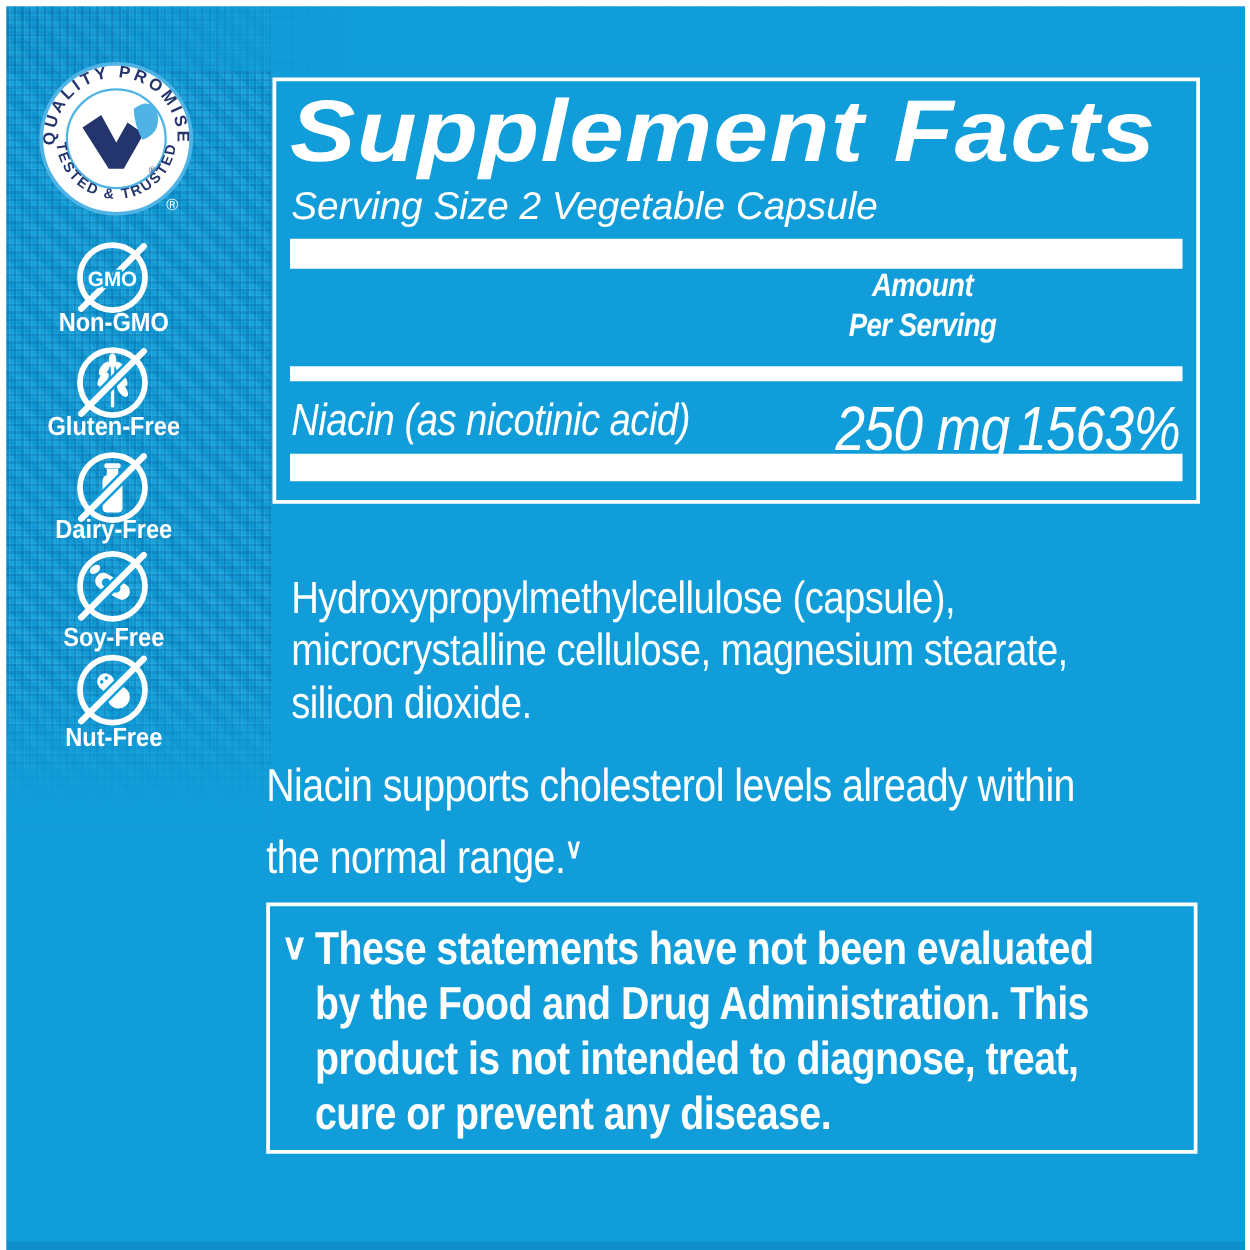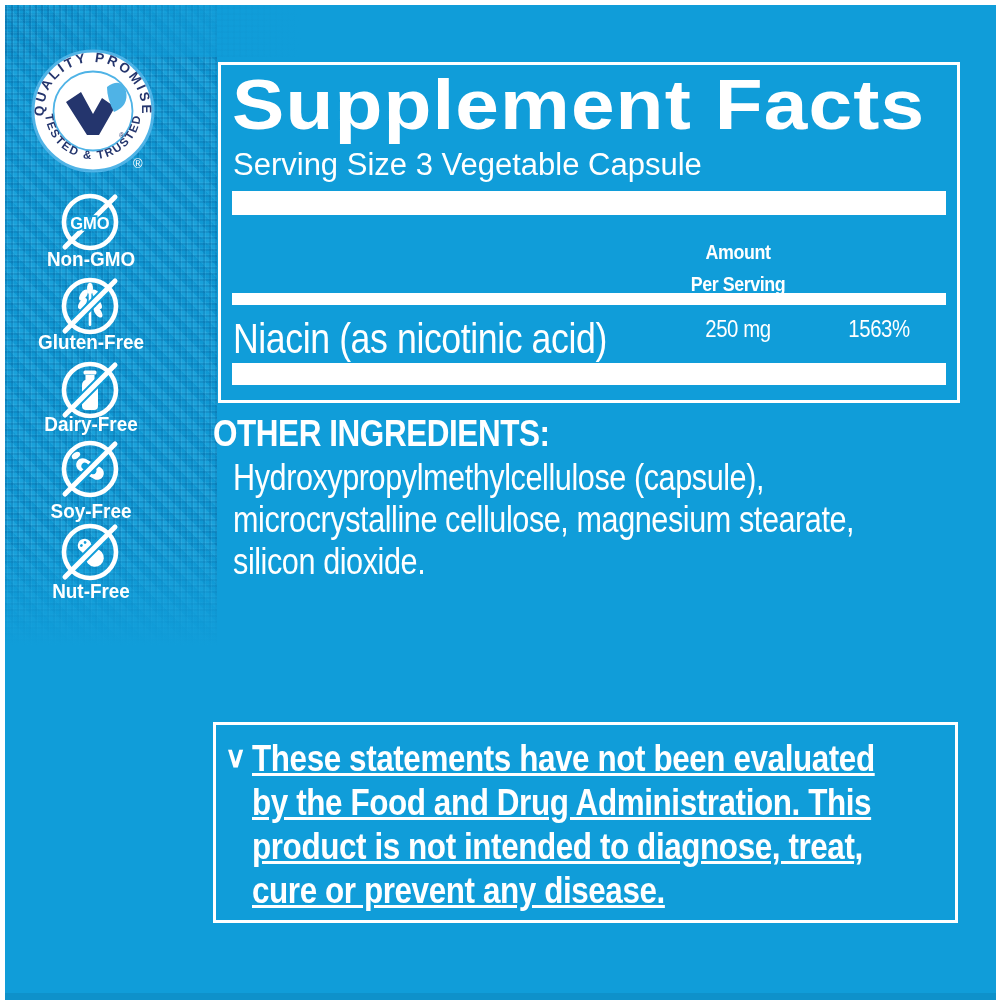--- a/index.html
+++ b/index.html
@@ -34,53 +34,53 @@
   .frame.right{right:0;top:0;width:4px;height:100%;}
 
   .abs{position:absolute;}
   .w{color:#fff;}
   .cond{transform:scaleX(.85);transform-origin:left top;letter-spacing:-.5px;white-space:nowrap;}
   .cond-c{transform:scaleX(.85);transform-origin:center top;letter-spacing:-.5px;white-space:nowrap;text-align:center;}
 
   
   .panel{
     position:absolute;left:218px;top:62px;width:742px;height:341px;
-    border:3px solid #fff;background:#109dd9;z-index:5;
+    border:3px solid #fff;background:#109dd9;z-index:5;font-style:italic;
   }
   .panel-title{
     position:absolute;left:11px;top:5px;
     font-size:70px;font-weight:bold;letter-spacing:1px;line-height:1;
     transform:scaleX(1.12);transform-origin:left top;white-space:nowrap;
   }
   .serving{position:absolute;left:12px;top:83px;font-size:31px;line-height:1.1;white-space:nowrap;}
   .bar{position:absolute;left:11px;width:714px;background:#fff;}
   .bar.b1{top:126px;height:24px;}
   .bar.b2{top:228px;height:12px;}
   .bar.b3{top:298px;height:22px;}
-  .hdr-cell{position:absolute;top:171px;font-size:21px;font-weight:bold;line-height:32px;}
+  .hdr-cell{position:absolute;top:147px;font-size:26px;font-weight:bold;line-height:32px;}
   .hdr-amount{left:417px;width:200px;}
   .hdr-dv{left:597px;width:160px;}
-  .row-name{position:absolute;left:12px;top:251px;font-size:42px;line-height:1.1;}
-  .row-cell{position:absolute;top:251px;font-size:24px;line-height:1.1;}
+  .row-name{position:absolute;left:12px;top:251px;font-size:36px;line-height:1.1;}
+  .row-cell{position:absolute;top:251px;font-size:50px;line-height:1.1;}
   .row-amount{left:417px;width:200px;}
   .row-dv{left:578px;width:160px;}
 
   
   .oi-heading{left:213px;top:414px;font-size:37px;font-weight:bold;line-height:1.1;z-index:5;}
   .oi-lines{left:213px;top:457px;font-size:36px;line-height:42px;z-index:5;margin-left:20px;}
   .claim{left:213px;top:604px;font-size:37px;line-height:50px;z-index:5;}
   .claim sup{font-size:22px;font-weight:bold;vertical-align:12px;letter-spacing:0;}
 
   
   .disclaimer{
     position:absolute;left:213px;top:722px;width:745px;height:201px;
     border:3px solid #fff;z-index:5;
   }
   .disc-mark{position:absolute;left:9px;top:15px;font-size:29px;font-weight:bold;}
-  .disc-text{position:absolute;left:36px;top:12px;font-size:37px;font-weight:bold;line-height:44px;text-decoration:underline;}
+  .disc-text{position:absolute;left:36px;top:12px;font-size:37px;font-weight:bold;line-height:44px;}
 
   
   .badge-svg{position:absolute;z-index:5;}
   .stamp-label{
     position:absolute;left:16px;width:150px;text-align:center;z-index:5;
     font-size:21px;font-weight:bold;color:#fff;
     transform:scaleX(.9);transform-origin:center top;white-space:nowrap;
   }
   .qp-reg{position:absolute;left:133px;top:156px;font-size:13px;color:#fff;z-index:6;}
 </style>
@@ -200,21 +200,21 @@
       <circle cx="29.6" cy="21.5" r="1.4" fill="#109dd9"></circle>
       <circle cx="34.4" cy="21.5" r="1.4" fill="#109dd9"></circle>
     </g>
     <line x1="9" y1="55" x2="55" y2="9" stroke="#109dd9" stroke-width="9" clip-path="url(#clipE)"></line>
     <line x1="7" y1="57" x2="57" y2="7" stroke="#fff" stroke-width="5" stroke-linecap="round"></line>
   </svg>
   <div class="stamp-label" style="top:579px;">Nut-Free</div>
 
   <div class="panel">
     <div class="panel-title w">Supplement Facts</div>
-    <div class="serving w">Serving Size 3 Vegetable Capsule</div>
+    <div class="serving w">Serving Size 2 Vegetable Capsule</div>
 
     <div class="bar b1"></div>
 
     <div class="hdr-cell hdr-amount w">
       <div class="cond-c">Amount</div>
       <div class="cond-c">Per Serving</div>
     </div>
 
     <div class="bar b2"></div>
 
@@ -224,29 +224,32 @@
     <div class="row-cell row-amount w">
       <div class="cond-c">250 mg</div>
     </div>
     <div class="row-cell row-dv w">
       <div class="cond-c">1563%</div>
     </div>
 
     <div class="bar b3"></div>
   </div>
 
-  <div class="abs oi-heading w">
-    <span class="cond" style="display:inline-block;">OTHER INGREDIENTS:</span>
-  </div>
   <div class="abs oi-lines w">
     <div class="cond">Hydroxypropylmethylcellulose (capsule),</div>
     <div class="cond">microcrystalline cellulose, magnesium stearate,</div>
     <div class="cond">silicon dioxide.</div>
   </div>
 
+  <div class="abs claim w">
+    <div class="cond">Niacin supports cholesterol levels already within</div>
+    <div class="cond">
+      <span>the normal range.</span><sup>∨</sup>
+    </div>
+  </div>
 
   <div class="disclaimer">
     <div class="disc-mark w">∨</div>
     <div class="disc-text w">
       <div class="cond">These statements have not been evaluated</div>
       <div class="cond">by the Food and Drug Administration. This</div>
       <div class="cond">product is not intended to diagnose, treat,</div>
       <div class="cond">cure or prevent any disease.</div>
     </div>
   </div>

